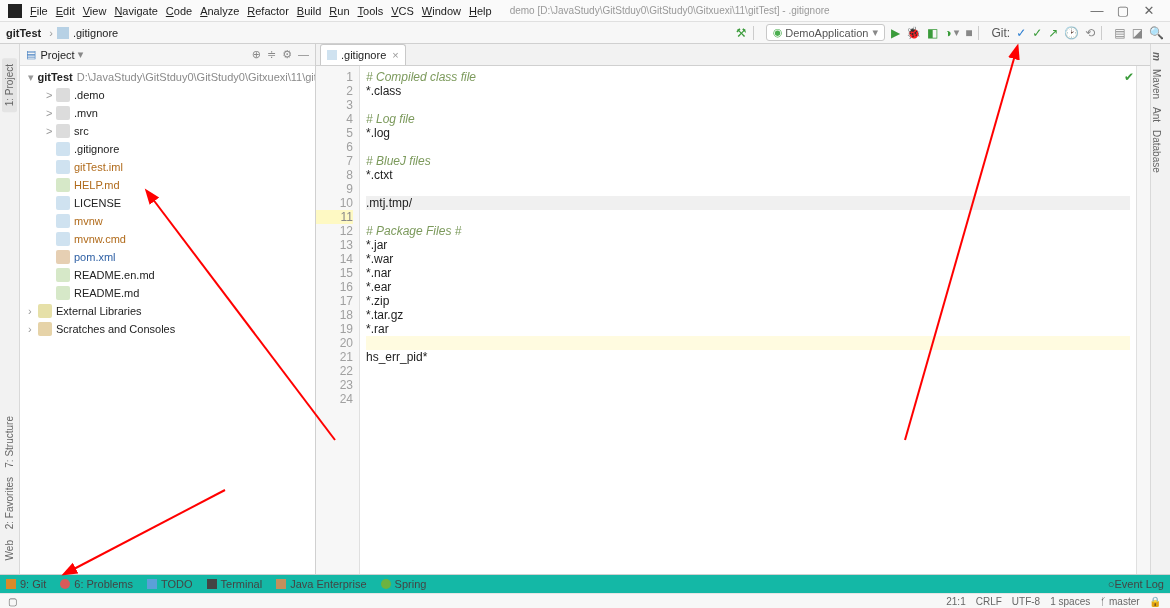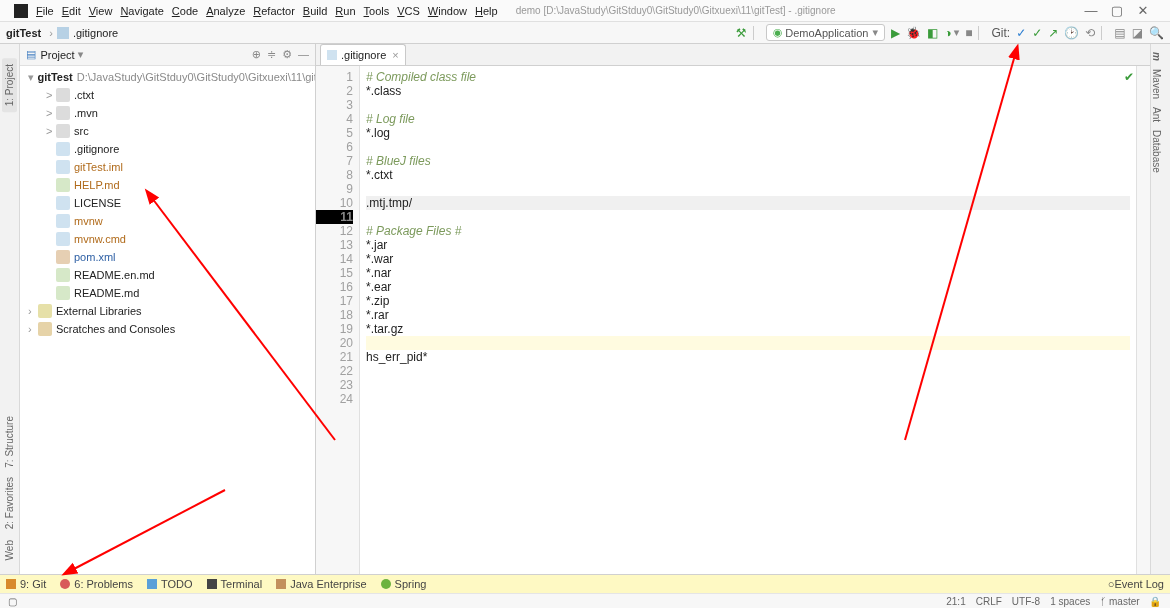--- a/index.html
+++ b/index.html
@@ -1,19 +1,19 @@
 <!DOCTYPE html>
 <html><head>
 <meta charset="utf-8">
 <style>
   * { box-sizing: border-box; margin: 0; padding: 0; font-family: "Segoe UI", Arial, sans-serif; }
   body { width: 1170px; height: 608px; background: #fff; font-size: 11px; color: #222; overflow: hidden; position: relative; }
 
   
-  .menubar { height: 22px; display: flex; align-items: center; padding: 0 14px; border-bottom: 1px solid #e0e0e0; background: #fafafa; }
+  .menubar { height: 22px; display: flex; align-items: center; padding: 0 8px; border-bottom: 1px solid #e0e0e0; background: #fafafa; }
   .menubar .logo { width: 14px; height: 14px; background: #222; display: inline-block; margin-right: 8px; }
   .menubar .menu-item { margin-right: 8px; cursor: pointer; font-size: 11px; }
   .menubar .menu-item u { text-decoration: underline; }
   .menubar .title-path { margin-left: 10px; color: #999; font-size: 10px; }
   .menubar .spacer { flex: 1; }
   .menubar .win-btn { width: 26px; text-align: center; color: #666; font-size: 13px; cursor: pointer; }
 
   
   .navbar { height: 22px; display: flex; align-items: center; padding: 0 6px; border-bottom: 1px solid #d0d0d0; background: #f7f7f7; }
   .navbar .crumb { font-weight: 600; font-size: 11px; margin-right: 4px; }
@@ -61,36 +61,36 @@
 
   
   .editor-wrap { flex: 1; display: flex; flex-direction: column; }
   .tabs { height: 22px; display: flex; align-items: flex-end; background: #f2f2f2; border-bottom: 1px solid #d0d0d0; padding-left: 4px; }
   .tab { height: 21px; background: #fff; border: 1px solid #c9c9c9; border-bottom: none; padding: 0 6px; display: flex; align-items: center; font-size: 11px; border-radius: 3px 3px 0 0; margin-right: 2px; cursor: pointer; }
   .tab .ico-sm { width: 10px; height: 10px; background: #cfe2f0; margin-right: 4px; }
   .tab .close { margin-left: 6px; color: #999; }
   .editor { flex: 1; display: flex; background: #fff; font-family: Consolas, "Courier New", monospace; font-size: 12px; position: relative; }
   .gutter { width: 44px; background: #f7f7f7; border-right: 1px solid #e0e0e0; text-align: right; padding: 4px 6px 4px 0; color: #a0a0a0; }
   .gutter .ln { height: 14px; line-height: 14px; }
-  .gutter .ln.hl { color: #888; background: #000000; font-weight: bold; }
+  .gutter .ln.hl { color: #888; background: #fef9c3; }
   .code { flex: 1; padding: 4px 6px; position: relative; }
   .code .line { height: 14px; line-height: 14px; white-space: pre; }
   .code .comment { color: #7c9a5c; font-style: italic; }
   .code .url { color: #5a7fb0; text-decoration: underline; }
   .code .line.hl-yellow { background: #fffbe0; }
   .code .line.hl-grey { background: #f0f0f0; }
   .editor .right-strip { width: 14px; background: #f7f7f7; border-left: 1px solid #e0e0e0; }
   .editor .status-check { position: absolute; top: 4px; right: 16px; color: #3a9b3a; font-size: 12px; }
 
   
   .right-tool-strip { width: 20px; background: #f2f2f2; border-left: 1px solid #d9d9d9; }
   .right-tool-strip .vtab { writing-mode: vertical-rl; font-size: 10px; color: #666; margin: 8px 0; cursor: pointer; display: block; text-align: center; }
 
   
-  .bottom-bar { height: 20px; background: #fef9c3; border-top: 1px solid #d0d0d0; border-bottom: 1px solid #e5e5e5; display: flex; align-items: center; padding: 0 6px; font-size: 11px; }
+  .bottom-bar { height: 20px; background: #14b8a6; border-top: 1px solid #d0d0d0; border-bottom: 1px solid #e5e5e5; display: flex; align-items: center; padding: 0 6px; font-size: 11px; }
   .bottom-bar .btab { margin-right: 14px; cursor: pointer; display: inline-flex; align-items: center; color: #444; }
   .bottom-bar .btab .bicon { width: 10px; height: 10px; margin-right: 4px; display: inline-block; }
   .bottom-bar .spacer { flex: 1; }
   .bottom-bar .evt { color: #444; cursor: pointer; display: inline-flex; align-items: center; }
 
   
   .status-bar { height: 14px; background: #f7f7f7; display: flex; align-items: center; padding: 0 8px; font-size: 10px; color: #666; }
   .status-bar .spacer { flex: 1; }
   .status-bar .sitem { margin-left: 10px; }
 
@@ -172,21 +172,21 @@
       <div class="tree-row depth-1">
         <span class="arrow">▾</span>
           <span class="ico folder"></span>
         <span class="bold">gitTest</span>
         <span class="grey-text" style="margin-left:4px">D:\JavaStudy\GitStduy0\GitStudy0\Gitxuexi\11\gitTest</span>
       </div>
       <div id="tree-nodes">
           <div class="tree-row depth-2">
             <span class="arrow">&gt;</span>
             <span class="ico folder"></span>
-            <span>.ctxt</span>
+            <span>.demo</span>
           </div>
           <div class="tree-row depth-2">
             <span class="arrow">&gt;</span>
             <span class="ico folder"></span>
             <span>.mvn</span>
           </div>
           <div class="tree-row depth-2">
             <span class="arrow">&gt;</span>
             <span class="ico folder"></span>
             <span>src</span>
@@ -296,22 +296,22 @@
           <div class="line ">*.ctxt</div>
           <div class="line "></div>
           <div class="line hl-grey">.mtj.tmp/</div>
           <div class="line "></div>
           <div class="line comment"><span class="comment"># Package Files #</span></div>
           <div class="line ">*.jar</div>
           <div class="line ">*.war</div>
           <div class="line ">*.nar</div>
           <div class="line ">*.ear</div>
           <div class="line ">*.zip</div>
+          <div class="line ">*.tar.gz</div>
           <div class="line ">*.rar</div>
-          <div class="line ">*.tar.gz</div>
           <div class="line hl-yellow"></div>
           <div class="line ">hs_err_pid*</div>
           <div class="line "></div>
         </div>
       <div class="right-strip"></div>
       <div class="status-check">✔</div>
     </div>
   </div>
 
   <div class="right-tool-strip">

